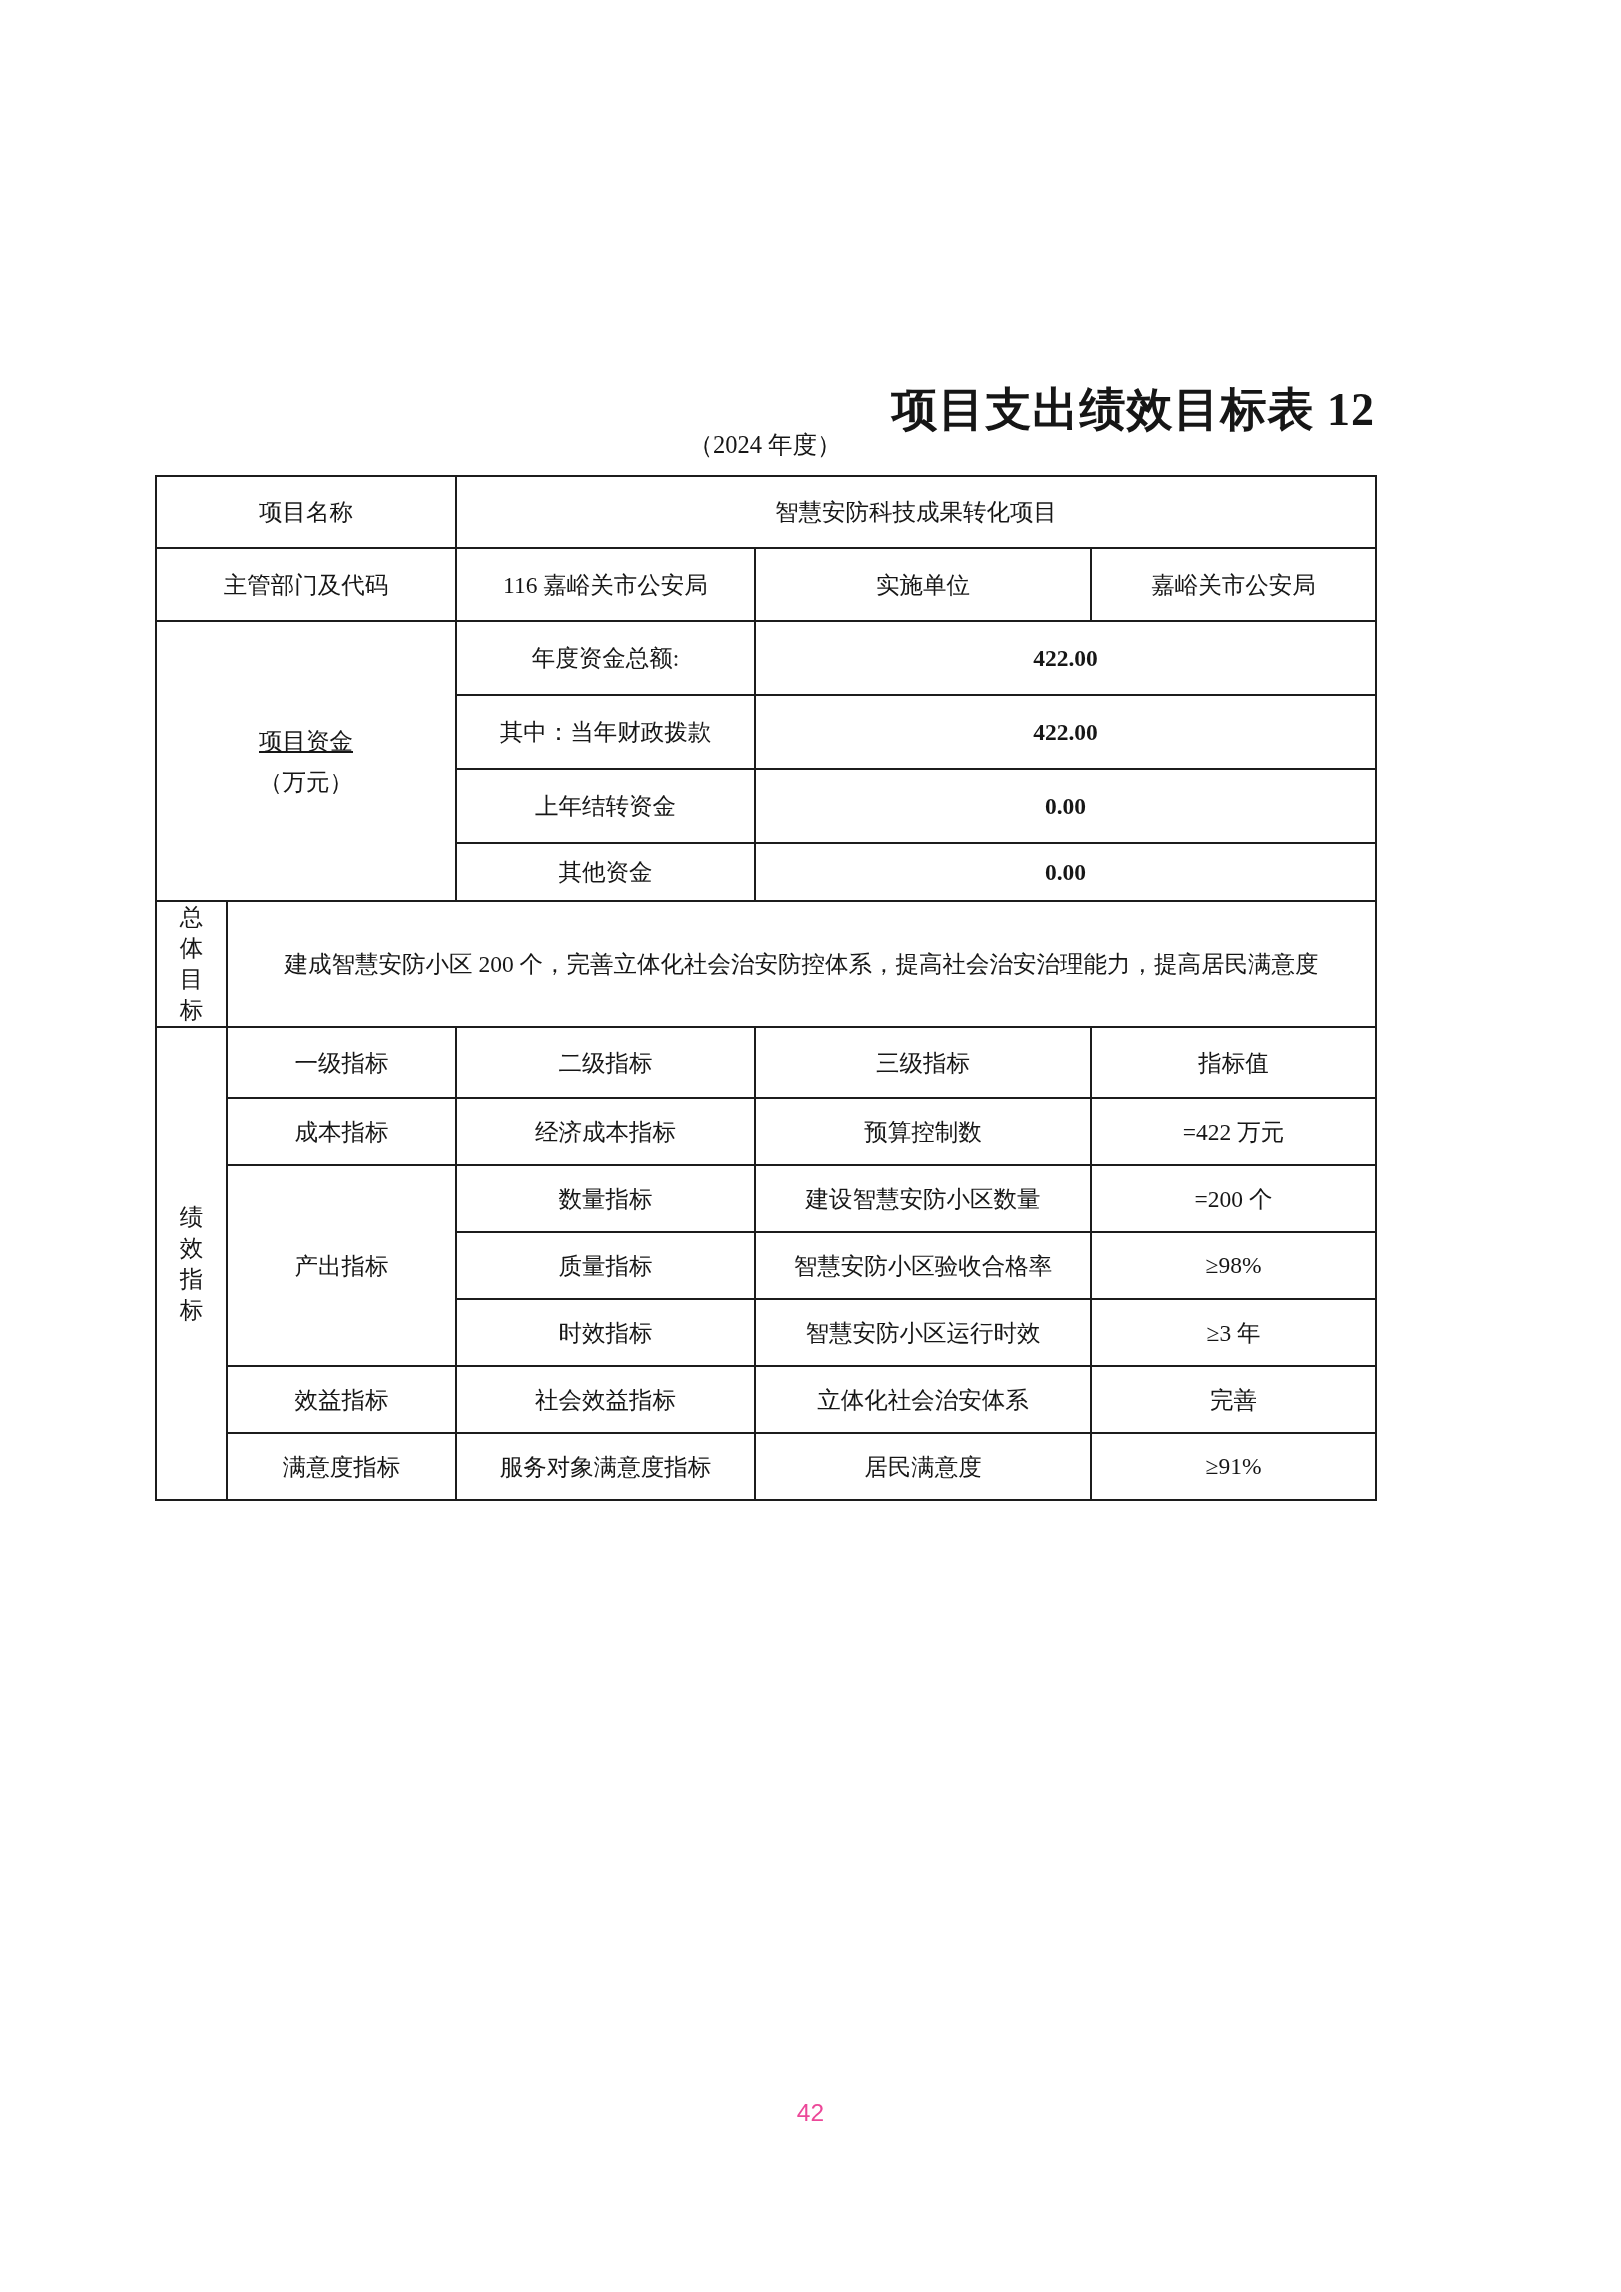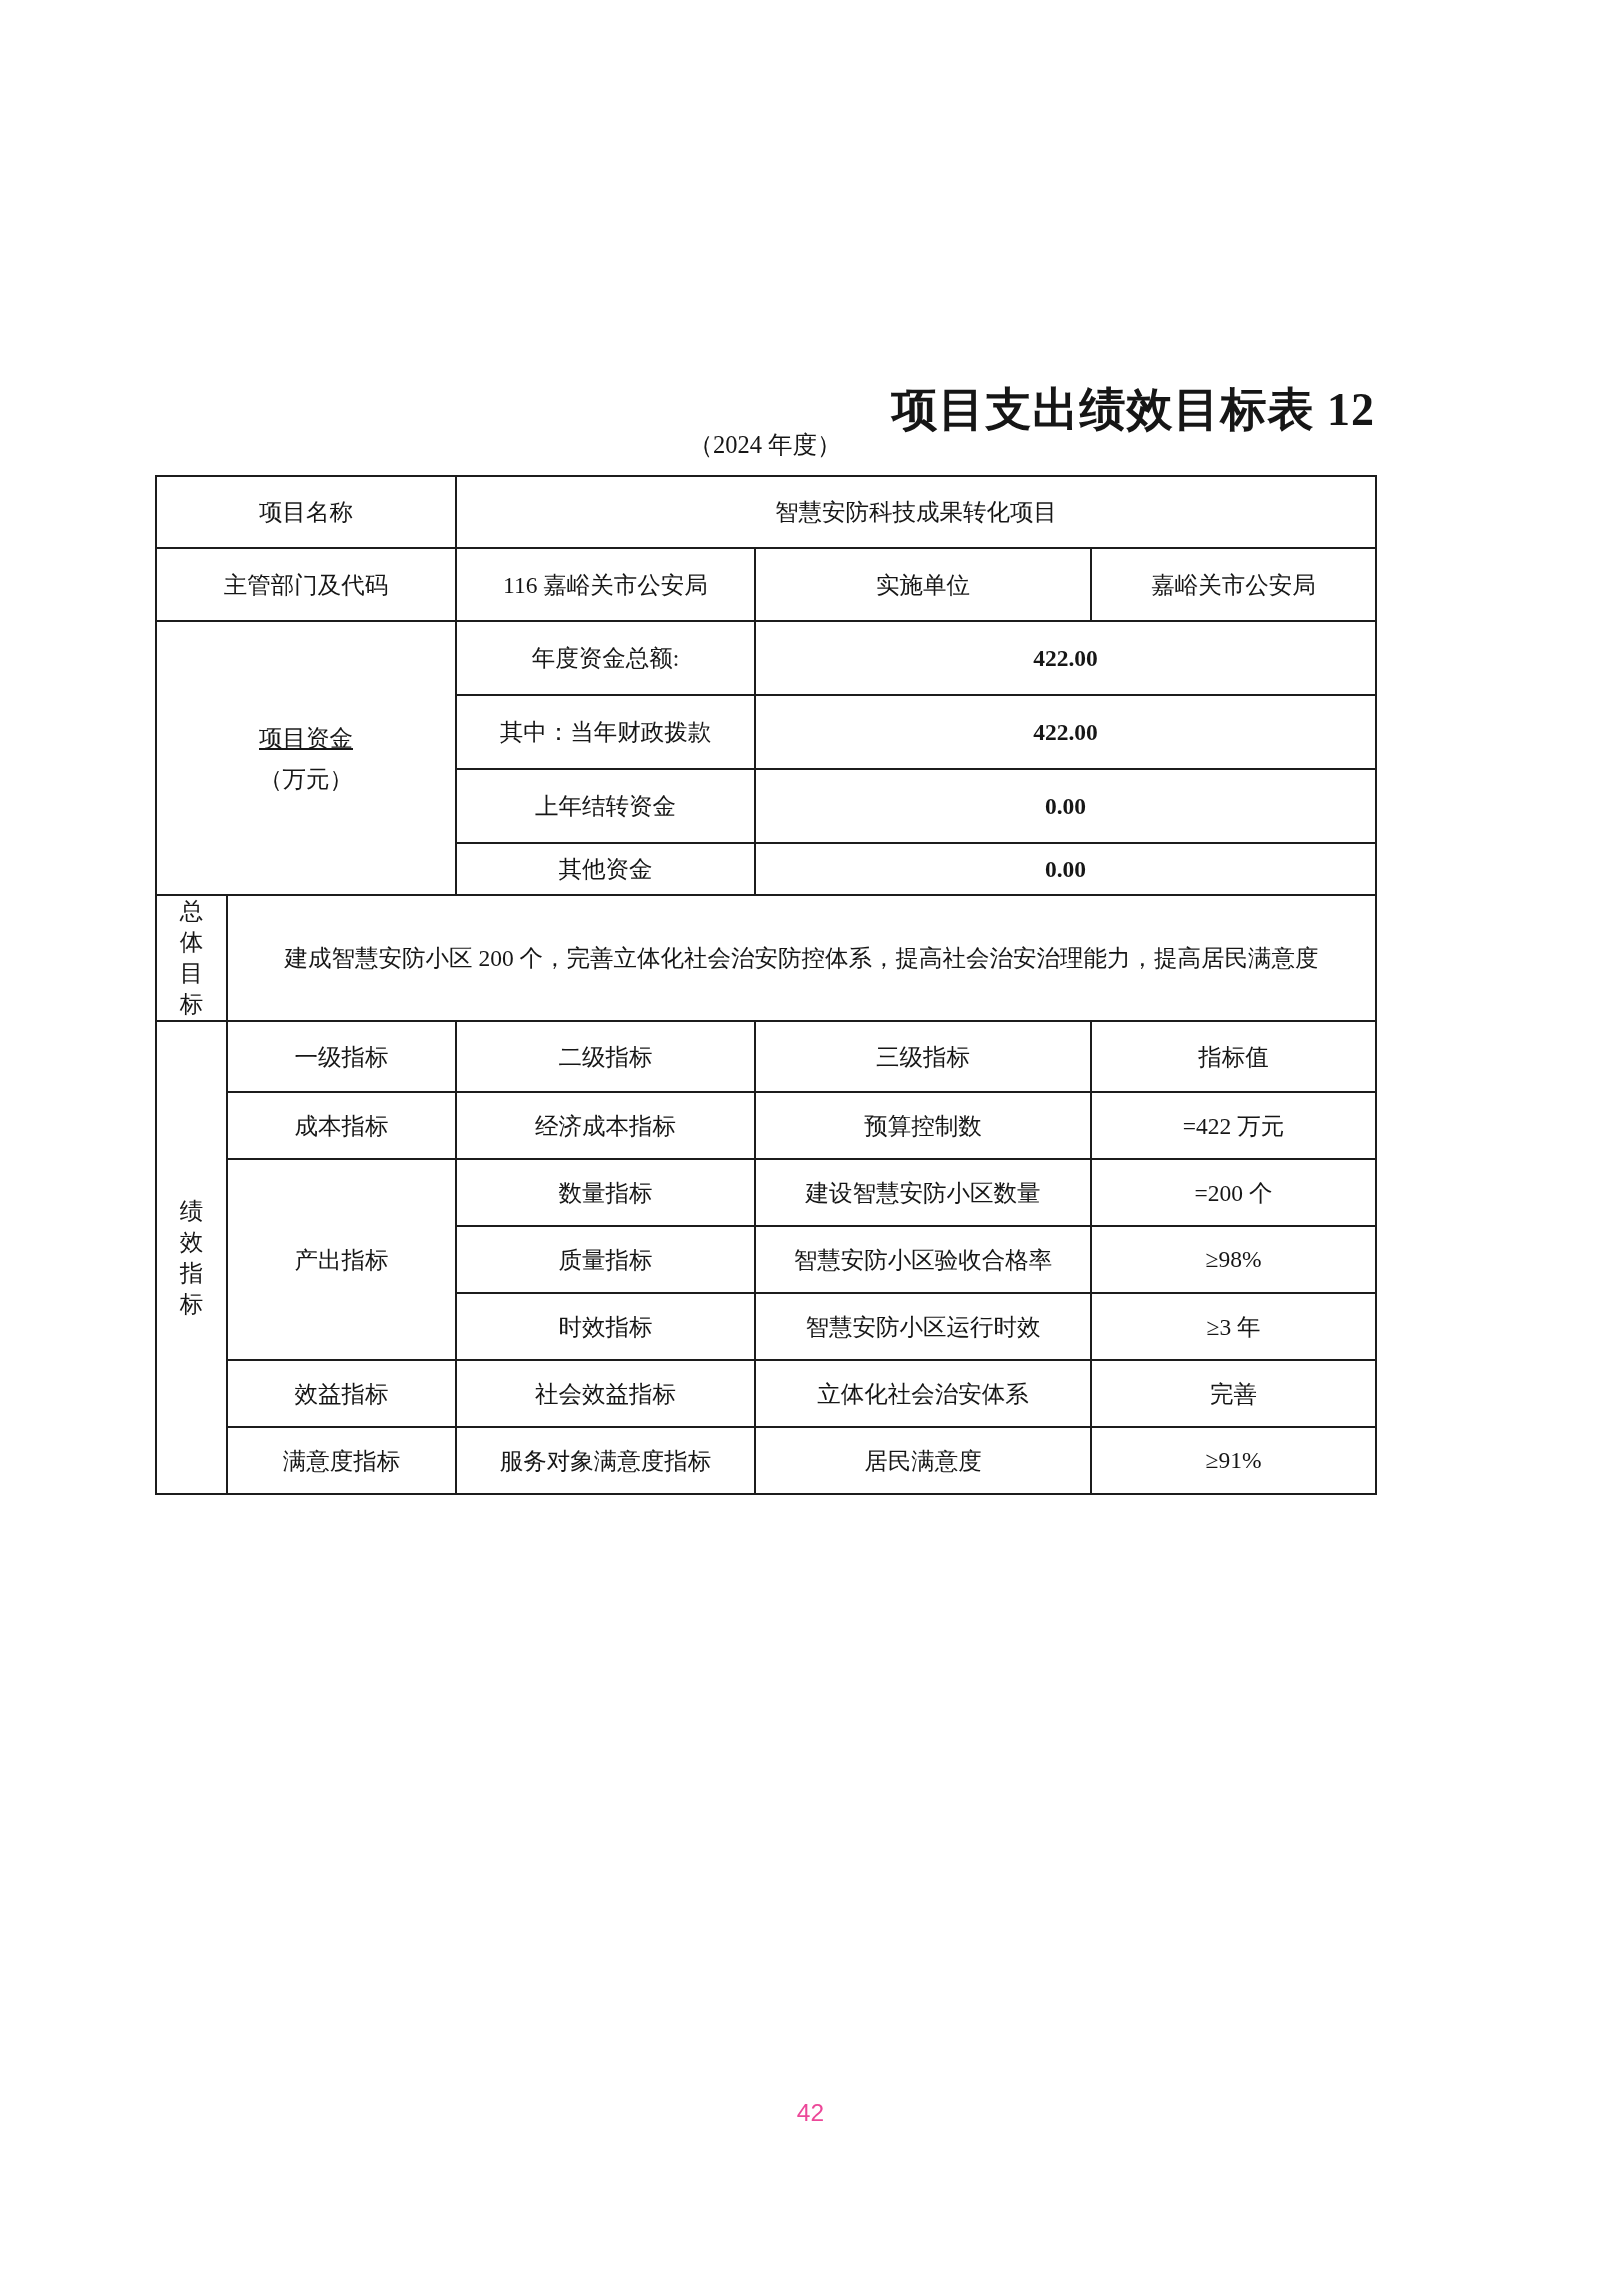--- a/index.html
+++ b/index.html
@@ -129,21 +129,21 @@
       <td colspan="2" class="num">422.00</td>
     </tr>
     <tr style="height:74px">
       <td>其中：当年财政拨款</td>
       <td colspan="2" class="num">422.00</td>
     </tr>
     <tr style="height:74px">
       <td>上年结转资金</td>
       <td colspan="2" class="num">0.00</td>
     </tr>
-    <tr style="height:52px">
+    <tr style="height:58px">
       <td>其他资金</td>
       <td colspan="2" class="num">0.00</td>
     </tr>
 
     <tr style="height:122px">
       <td>
         <span class="vtxt">总体目标</span>
       </td>
       <td colspan="4" class="goal">建成智慧安防小区 200 个，完善立体化社会治安防控体系，提高社会治安治理能力，提高居民满意度</td>
     </tr>

